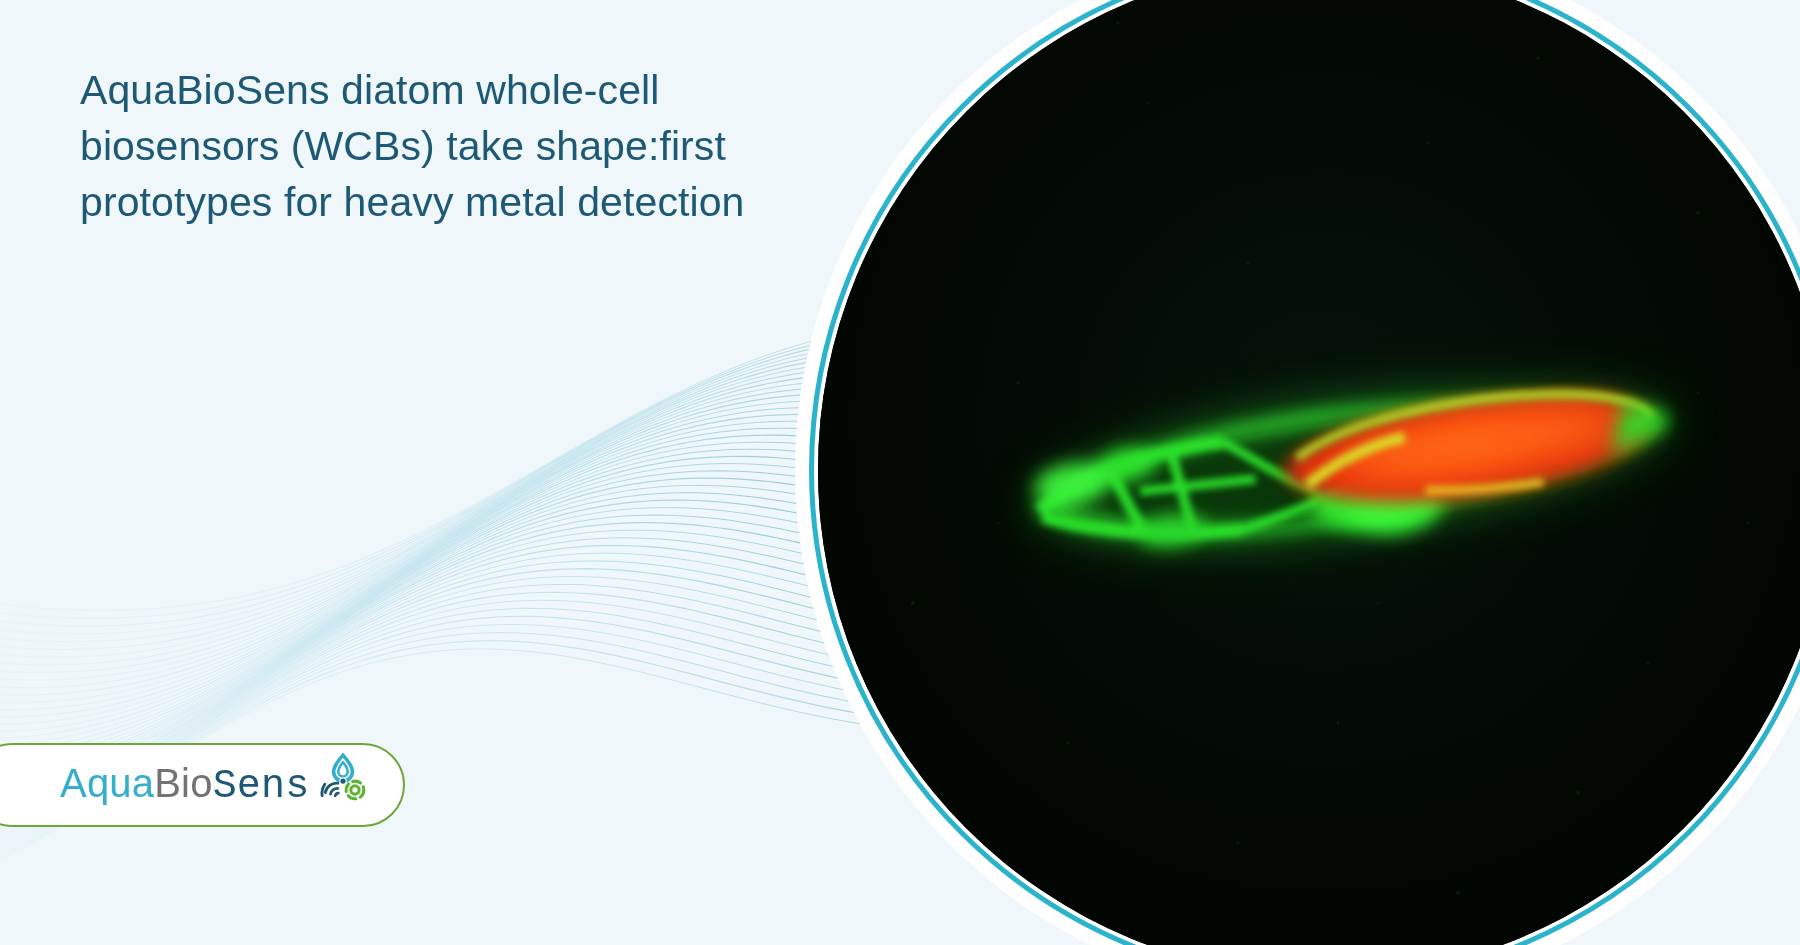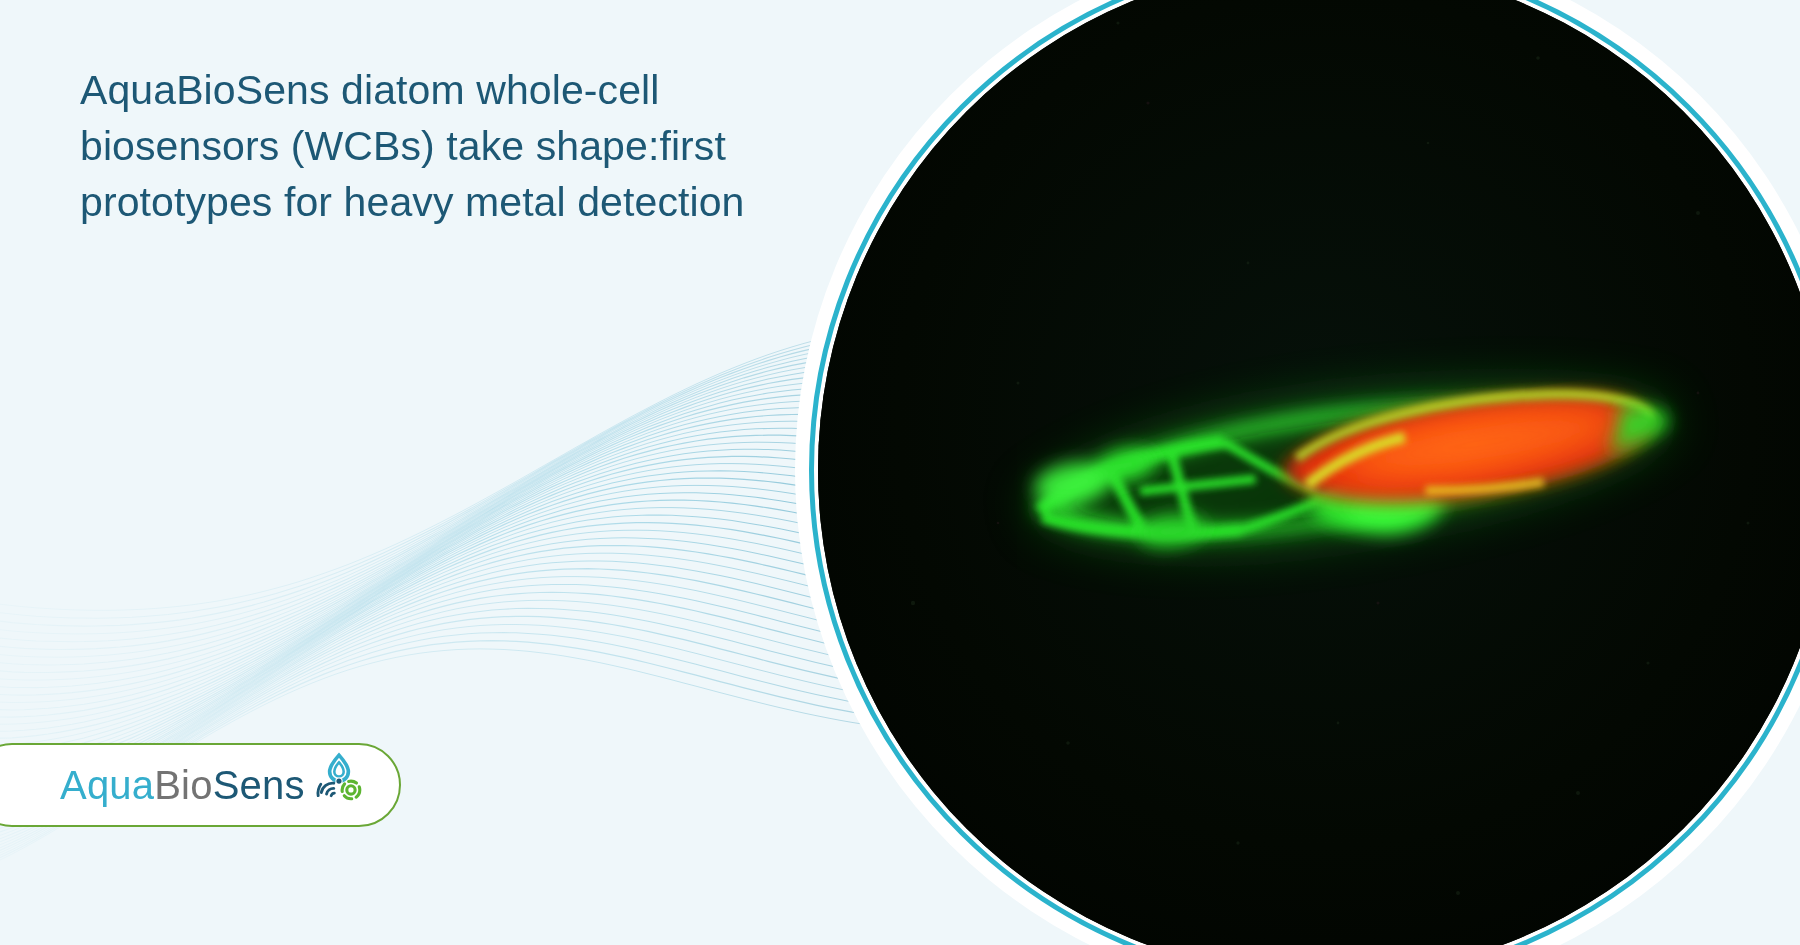--- a/index.html
+++ b/index.html
@@ -80,21 +80,21 @@
     box-sizing:border-box;
   }
   #logo-text{
     font-size:40px;
     letter-spacing:.2px;
     white-space:nowrap;
     font-weight:400;
   }
   #logo-text .aqua{color:#35aecd;}
   #logo-text .bio{color:#737373;}
-  #logo-text .sens{color:#1d5875;}
+  #logo-text .sens{color:#1d5875;font-family:Liberation Mono, monospace;}
   #logo-mark{
     margin-left:8px;
     margin-top:-14px;
     width:52px;height:52px;
     flex:0 0 auto;
   }
 </style>
 </head>
 <body>
 

